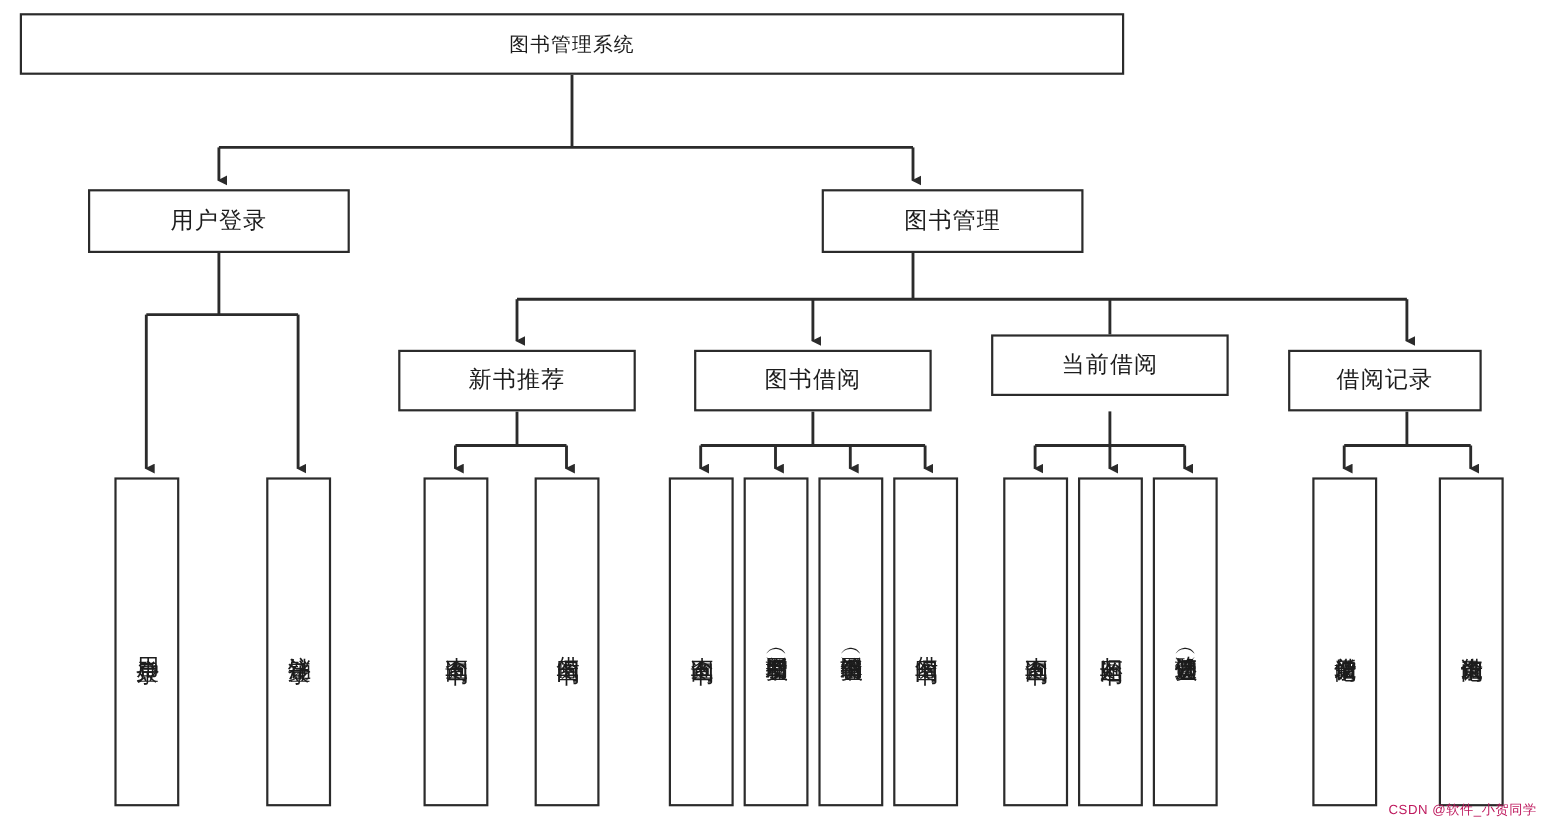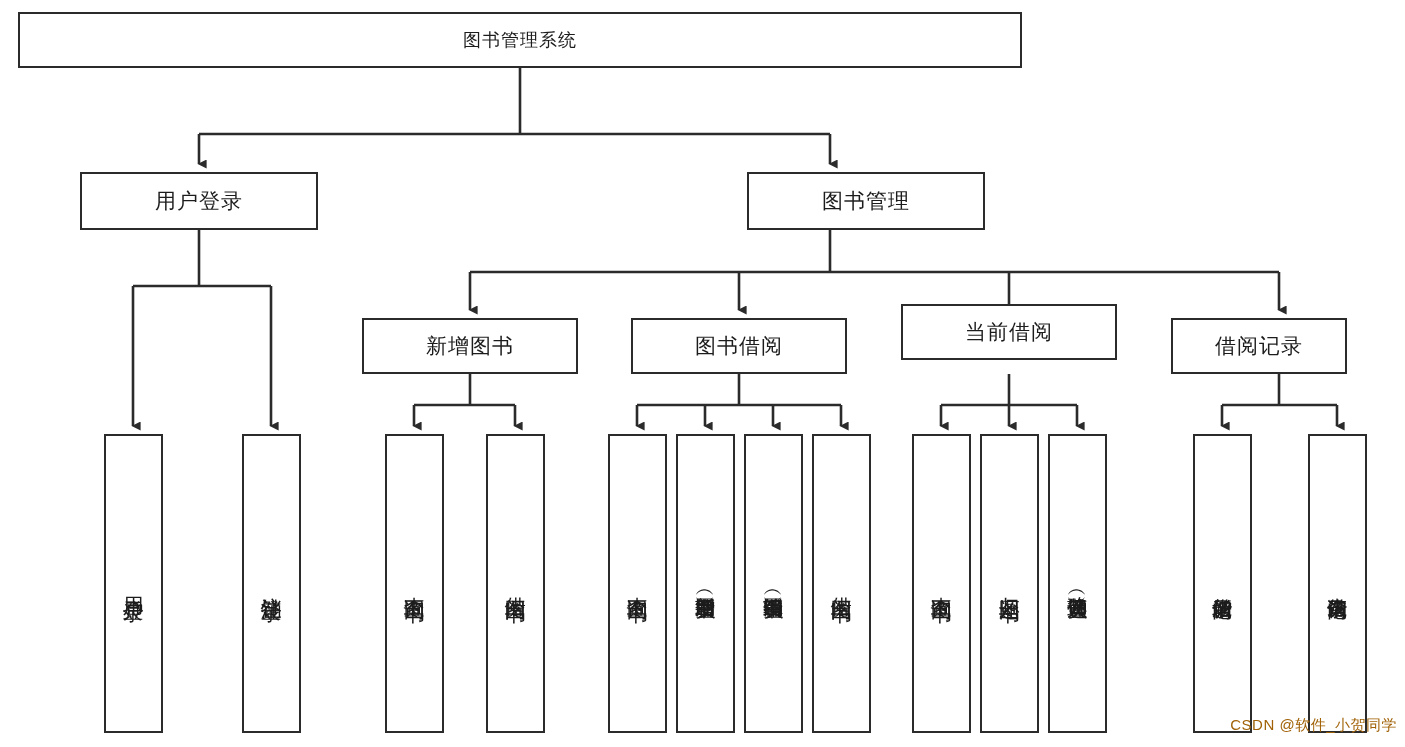--- a/index.html
+++ b/index.html
@@ -65,23 +65,23 @@
     white-space: nowrap;
   }
   .leaf.tight .leaf-label {
     font-size: 20px;
     letter-spacing: 0.5px;
     line-height: 1.22;
   }
   .watermark {
     position: absolute;
     right: 8px;
-    bottom: 12px;
-    font-size: 15px;
-    color: #a16207;
+    bottom: 2px;
+    font-size: 12px;
+    color: #be185d;
     letter-spacing: 0.5px;
     white-space: nowrap;
   }
 </style>
 </head>
 <body>
 
 <div id="canvas">
 
   <svg id="wires" viewBox="0 0 1405 747">
@@ -139,21 +139,21 @@
   </div>
 
   <div class="node level2" style="left:80px; top:172px; width:238px; height:58px;">
     <span class="node-label">用户登录</span>
   </div>
   <div class="node level2" style="left:711px; top:172px; width:238px; height:58px;margin-left:36px;">
     <span class="node-label">图书管理</span>
   </div>
 
   <div class="node level2" style="left:362px; top:318px; width:216px; height:56px;">
-    <span class="node-label">新增图书</span>
+    <span class="node-label">新书推荐</span>
   </div>
   <div class="node level2" style="left:631px; top:318px; width:216px; height:56px;">
     <span class="node-label">图书借阅</span>
   </div>
   <div class="node level2" style="left:901px; top:304px; width:216px; height:56px;">
     <span class="node-label">当前借阅</span>
   </div>
   <div class="node level2" style="left:1171px; top:318px; width:176px; height:56px;">
     <span class="node-label">借阅记录</span>
   </div>

